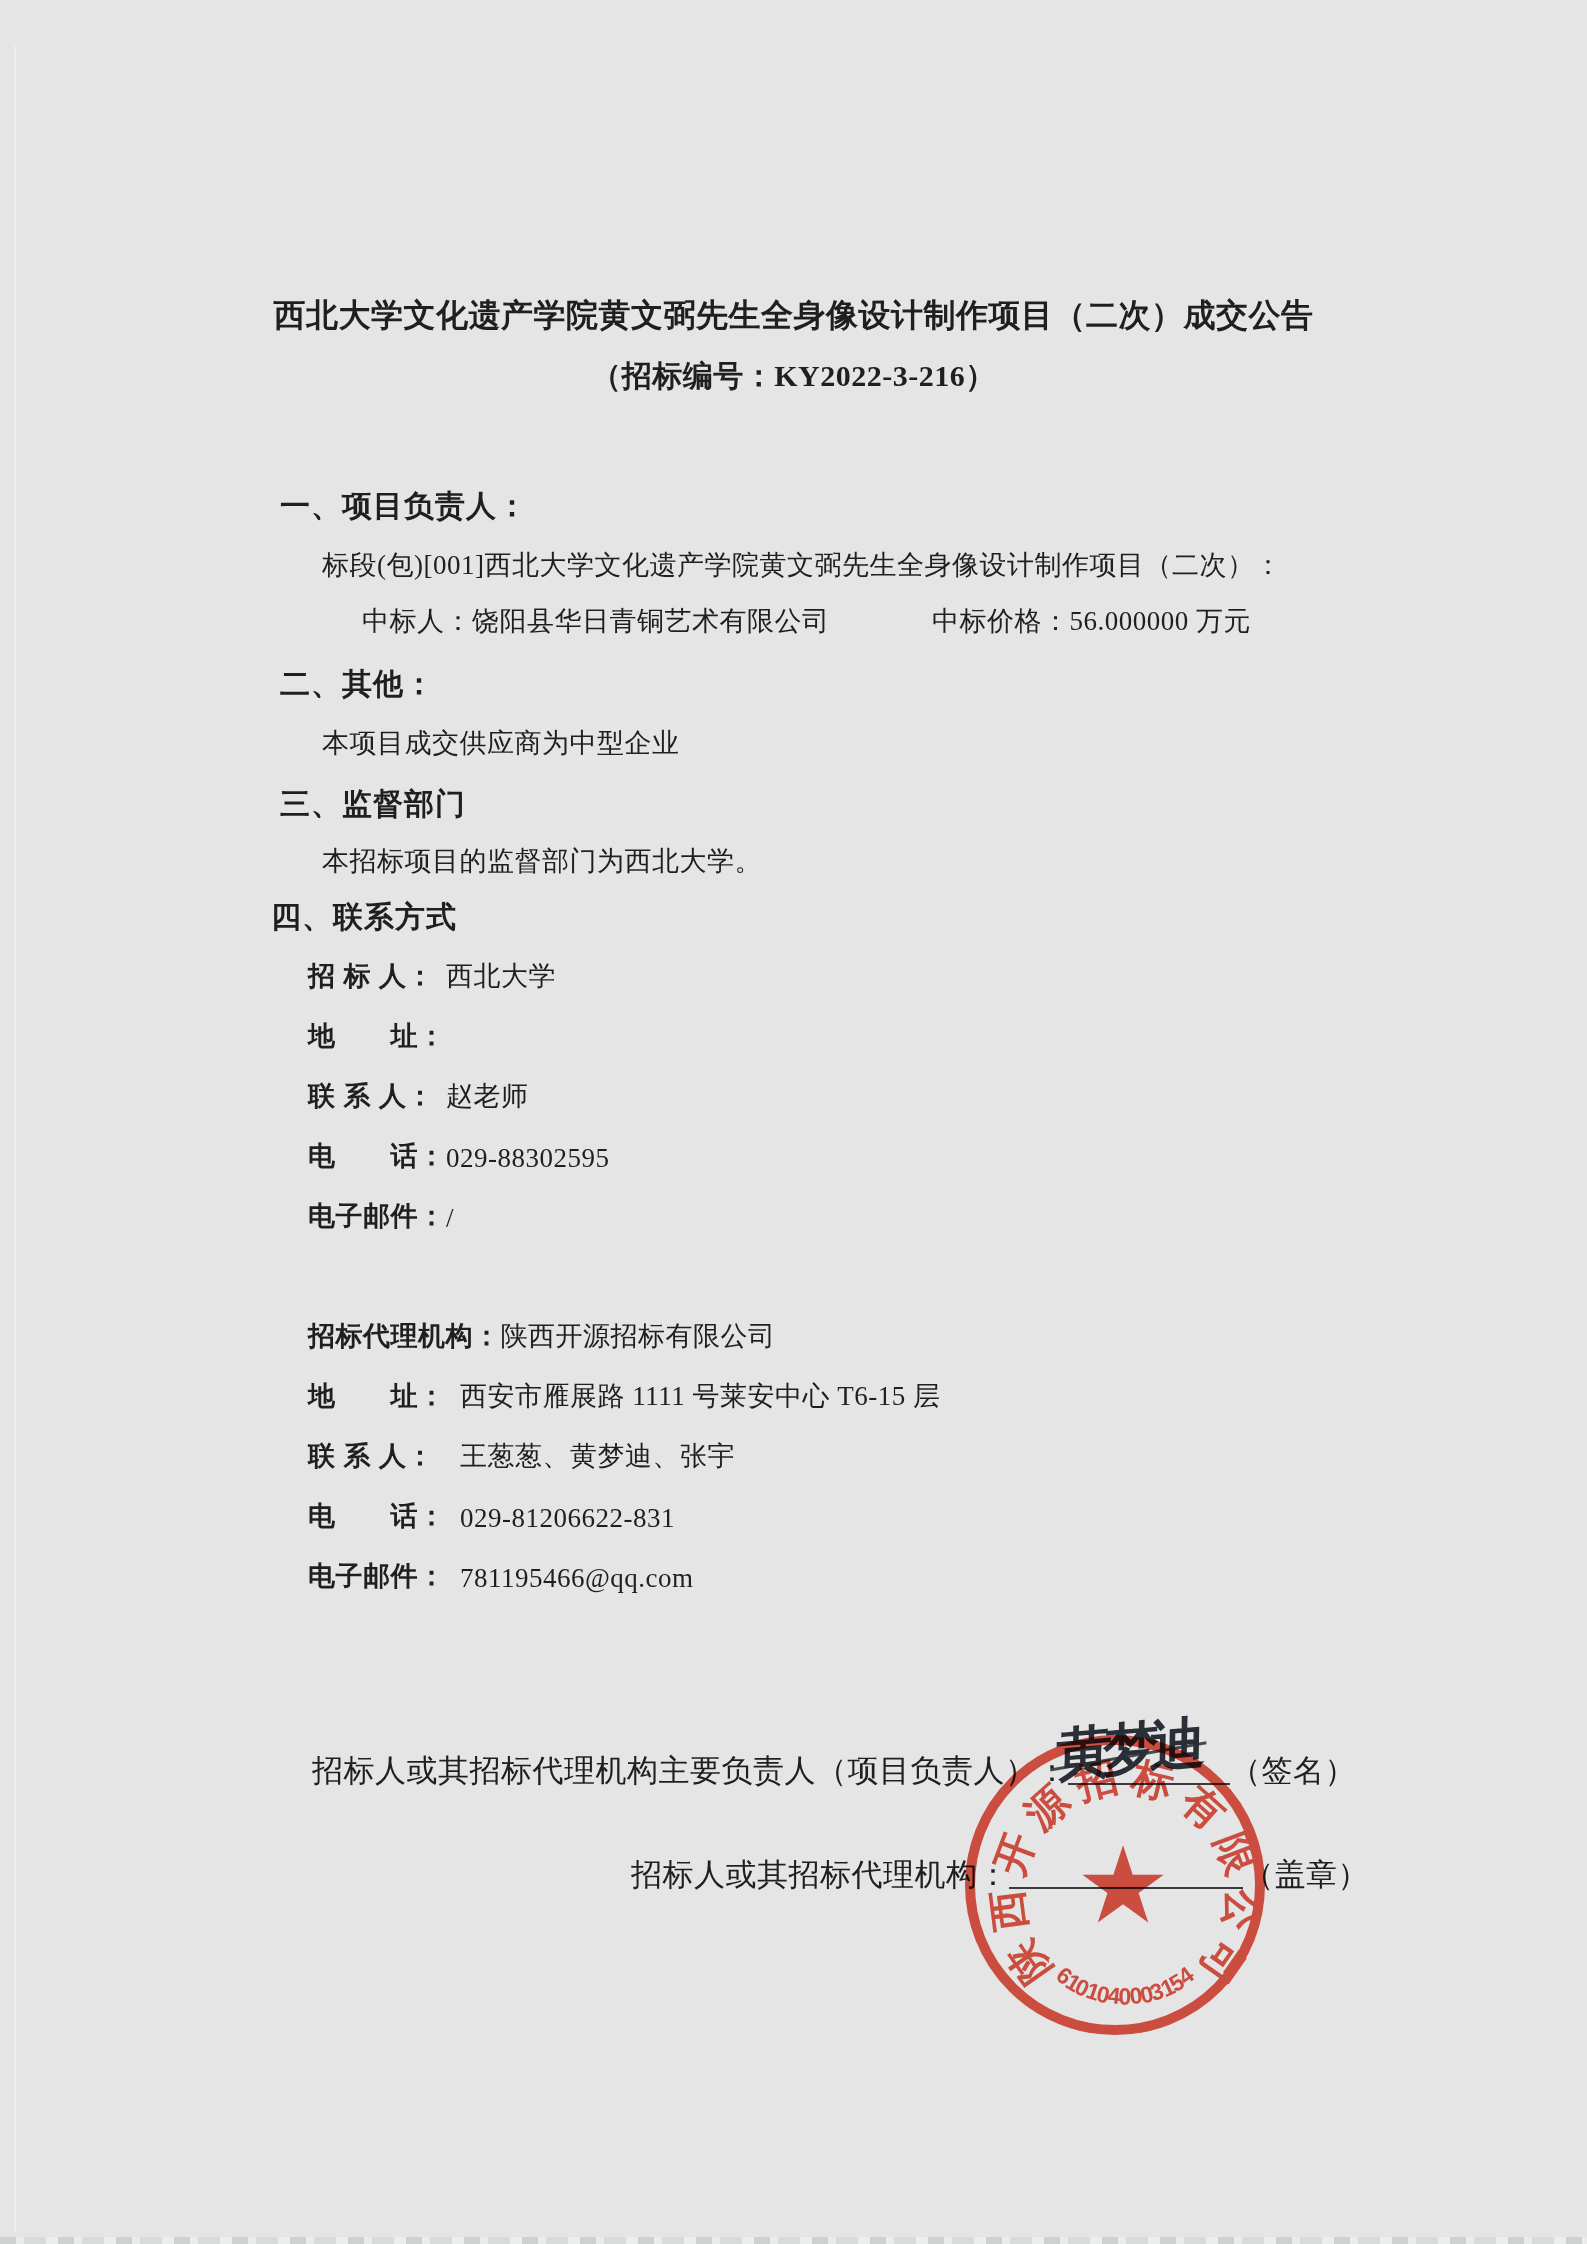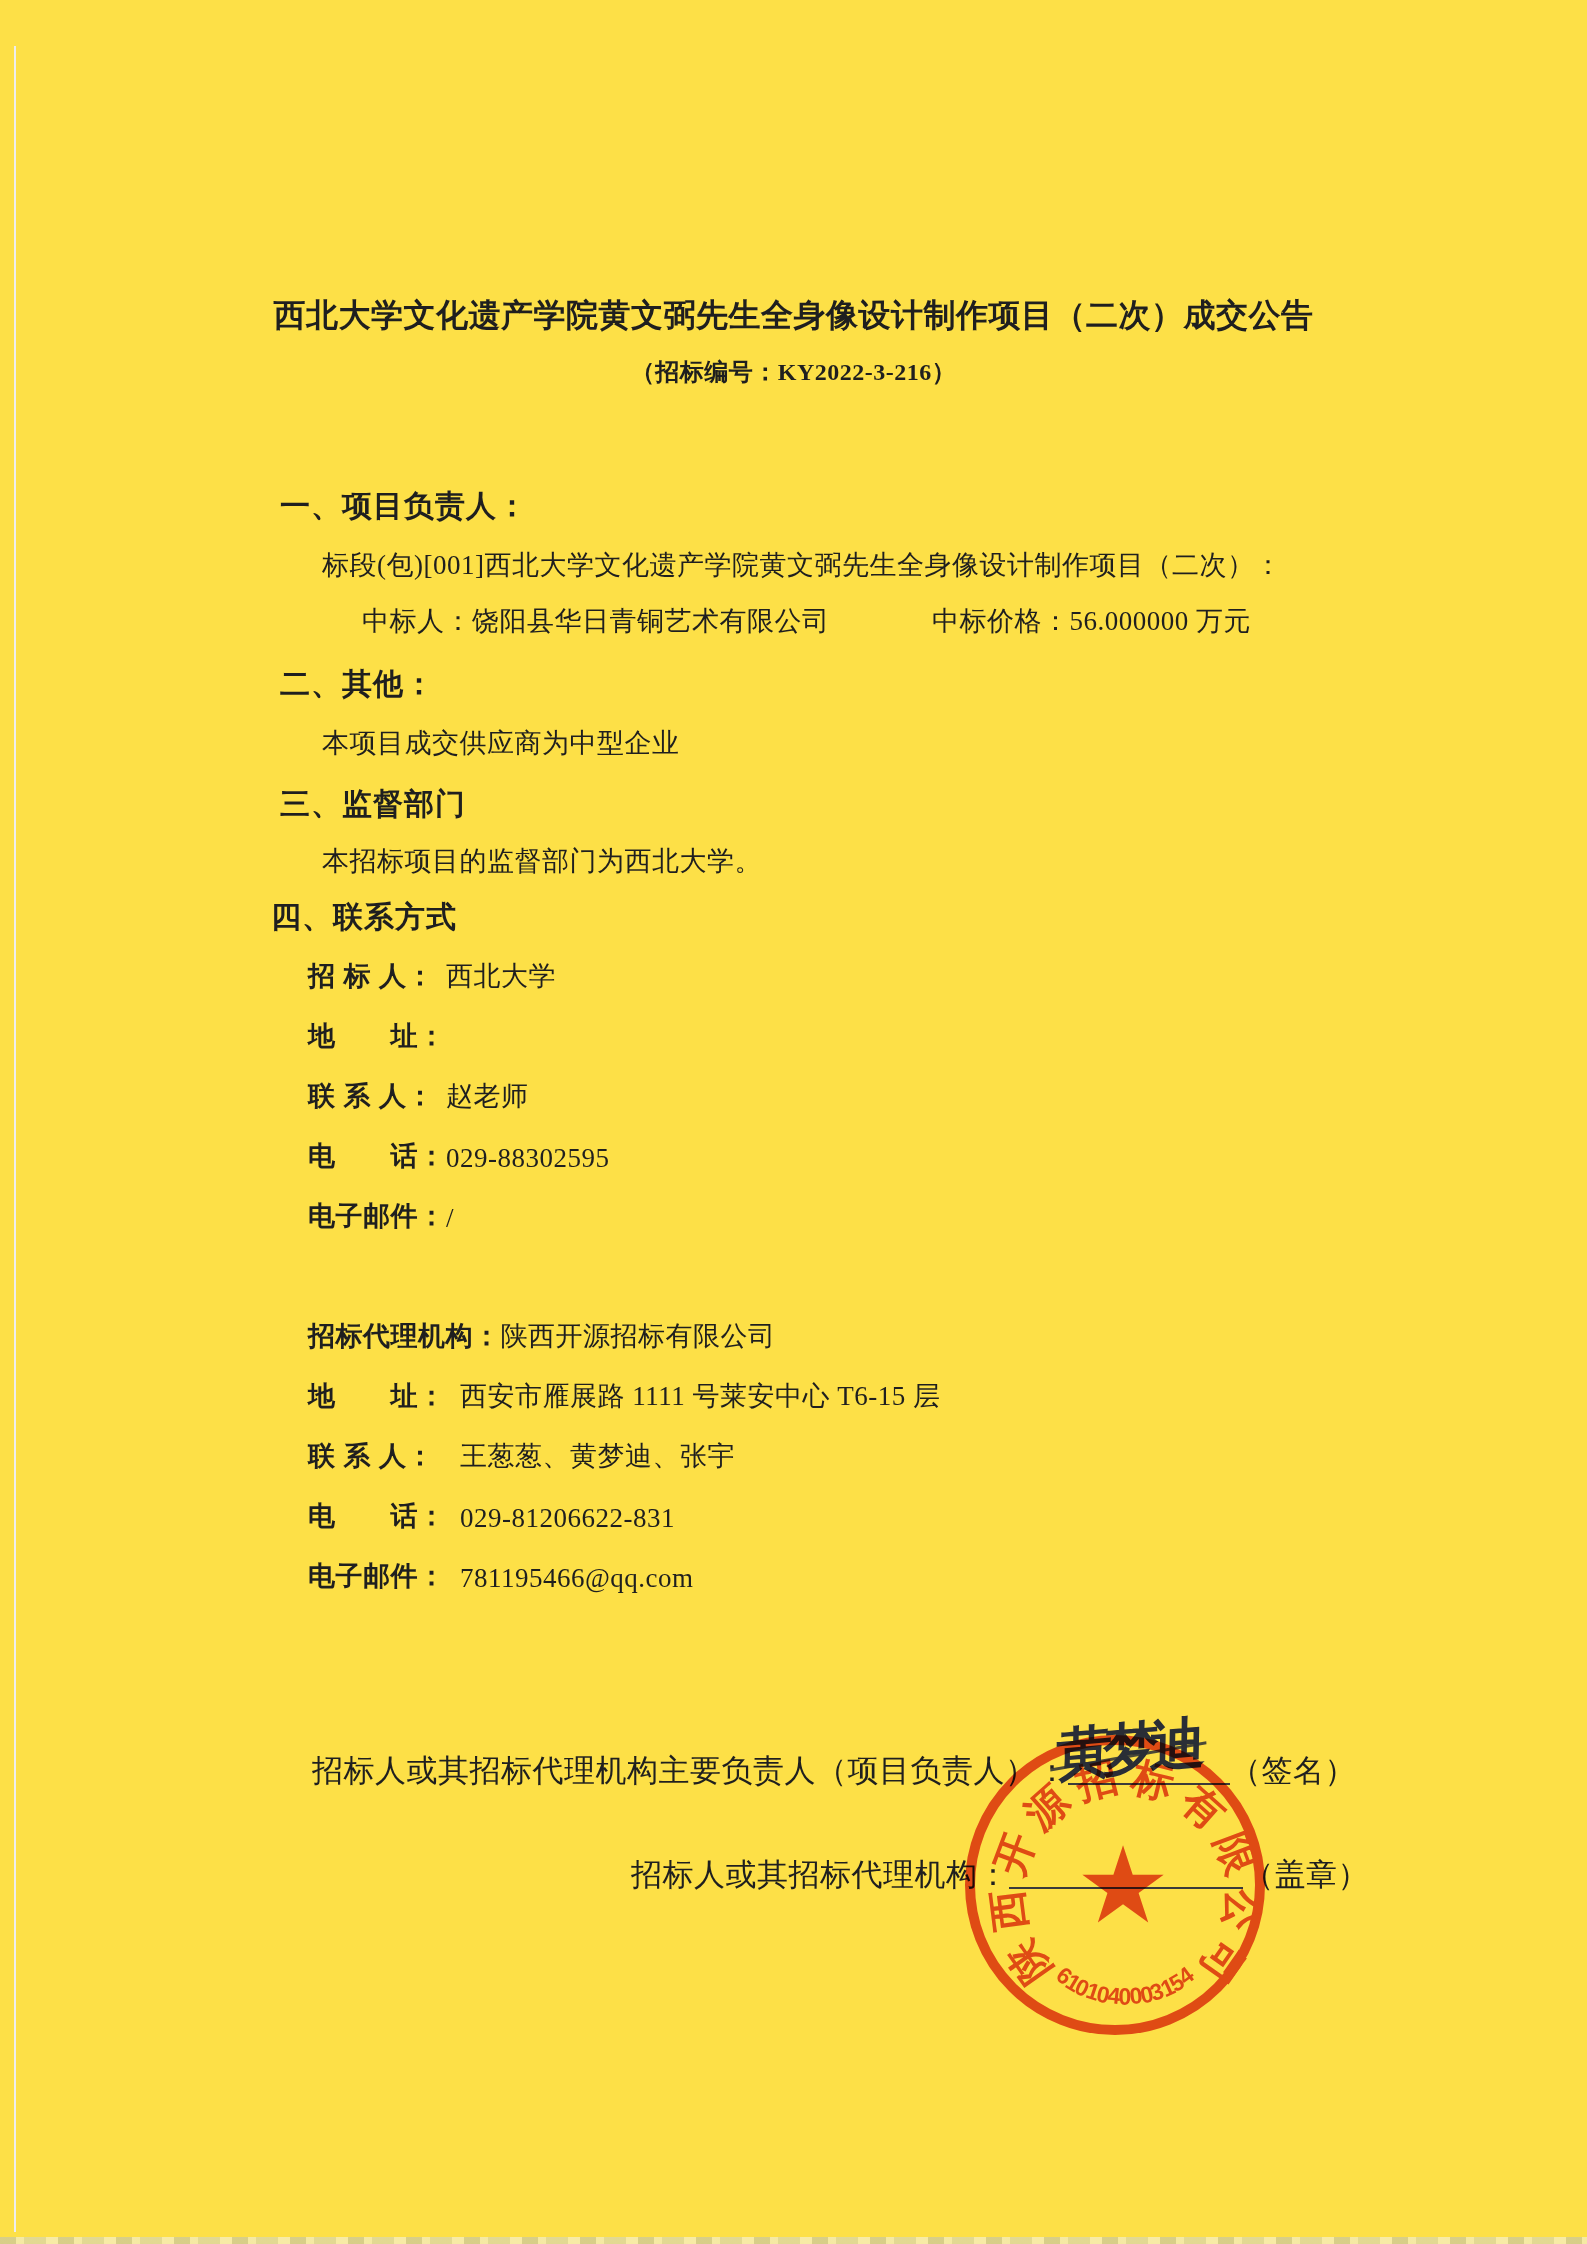--- a/index.html
+++ b/index.html
@@ -1,29 +1,29 @@
 <!DOCTYPE html>
 <html style="--stamp-red: #e04a3a; --ink: #1f1f1f; --sig-ink: #2a2e36;"><head>
 <meta charset="utf-8">
 <style>
   html,body{margin:0;padding:0;background:#ffffff;}
   .page{
     position:relative;
     width:1587px;height:2244px;
-    background:#fde047;
+    background:#e5e5e5;
     overflow:hidden;
     font-family:"Liberation Serif","DejaVu Serif",serif;
     color:var(--ink,#1f1f1f);
     text-decoration:underline;
   }
   .abs{position:absolute;}
   
   .doc-title{left:0;right:0;text-align:center;font-size:32px;font-weight:700;letter-spacing:.5px;}
   .doc-title.t1{top:294px;}
-  .doc-title.t2{top:356px;font-size:24px;}
+  .doc-title.t2{top:356px;font-size:30px;}
   
   .heading{font-family:"Liberation Sans","DejaVu Sans",sans-serif;font-weight:700;font-size:30px;letter-spacing:1px;}
   
   .body-line{font-size:27px;letter-spacing:.5px;white-space:pre;}
   
   .row{display:flex;align-items:flex-end;font-size:27px;white-space:pre;}
   .lbl{white-space:pre;letter-spacing:.5px;}
   .lbl.w4{display:inline-block;width:138px;}
   .val{letter-spacing:.5px;}
   .val.gap{margin-left:14px;}

